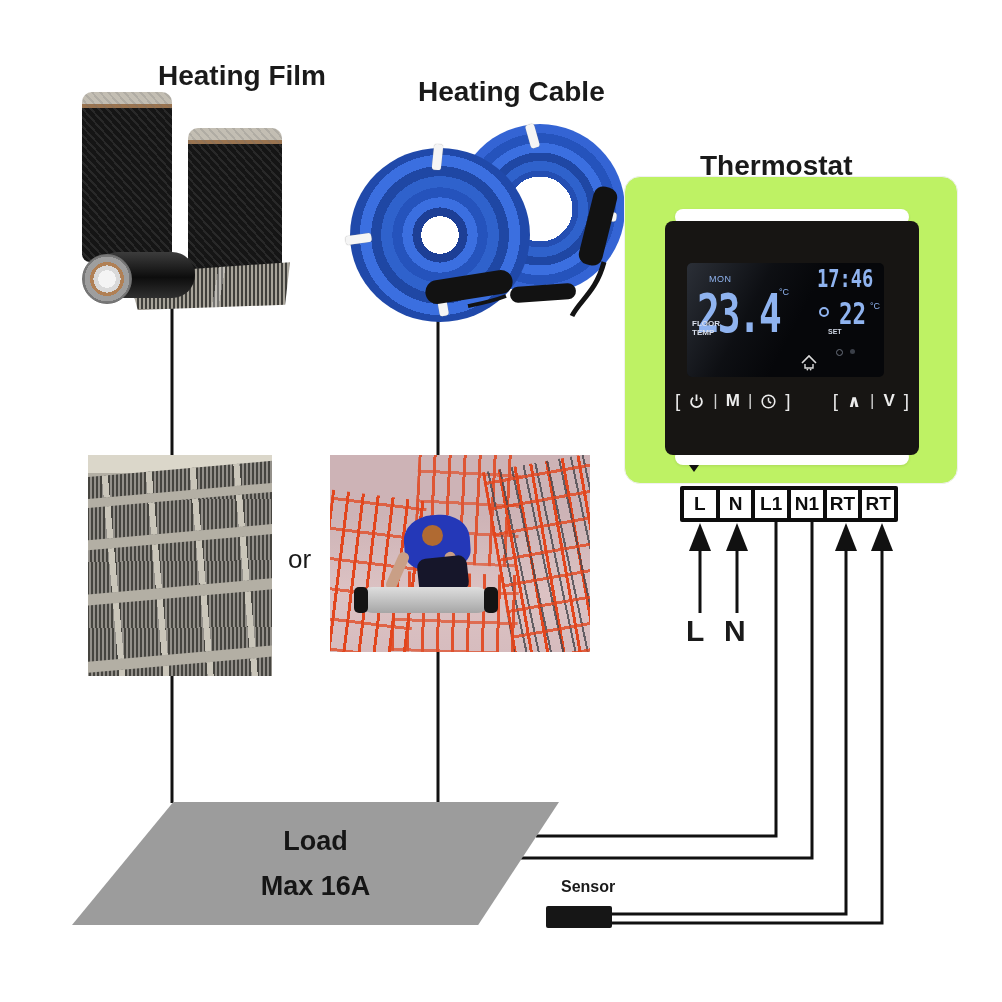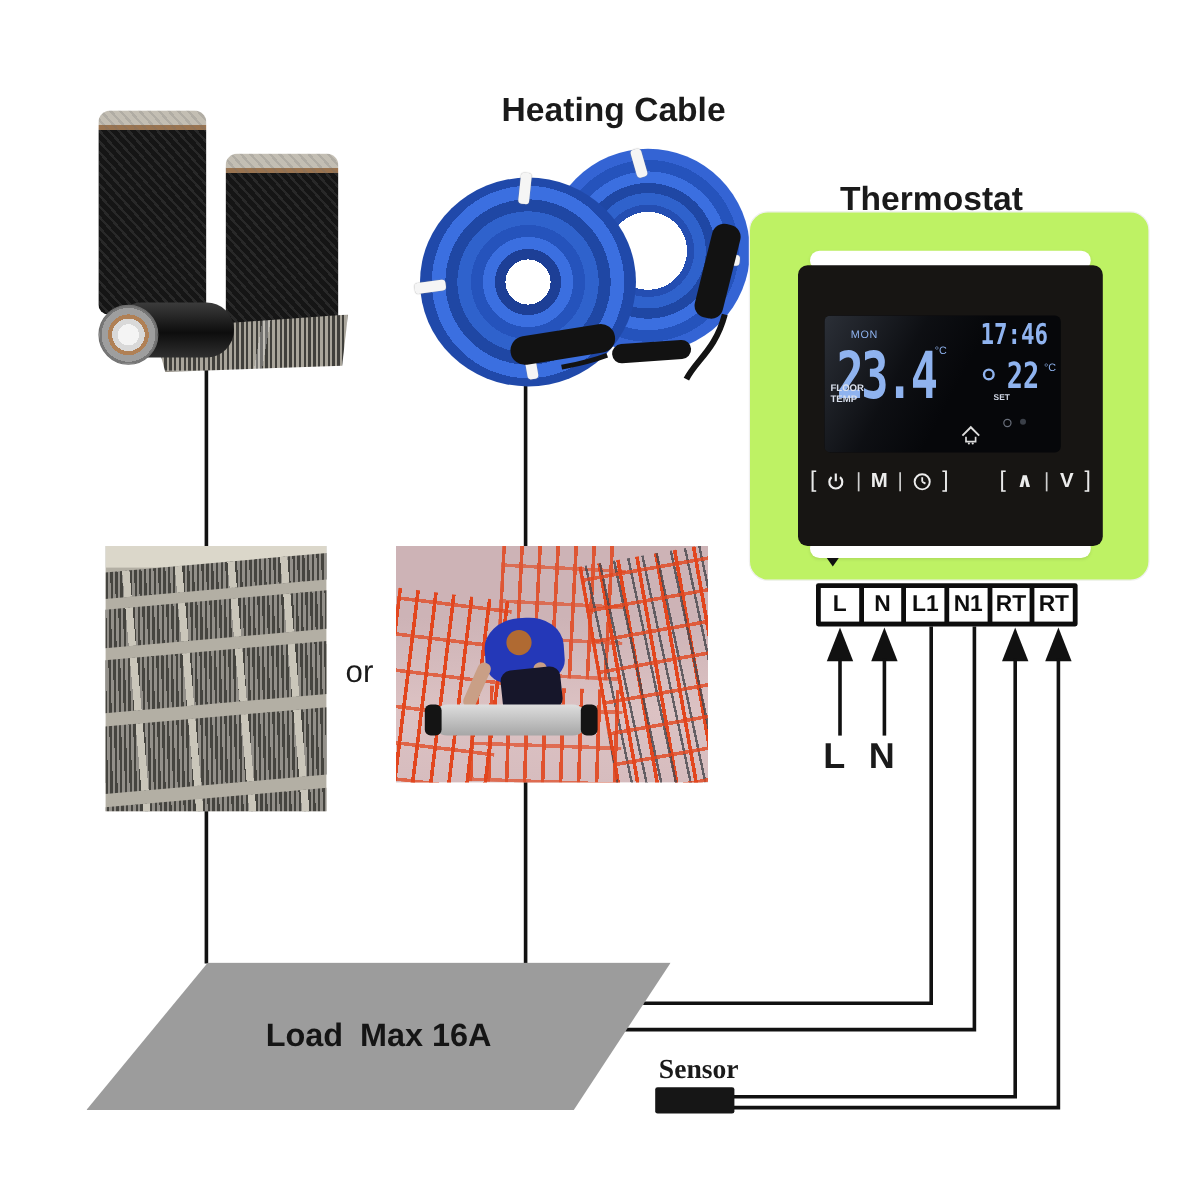--- a/index.html
+++ b/index.html
@@ -66,21 +66,21 @@
 
   
   .term-block{left:680px;top:486px;width:218px;height:36px;background:#0d0d0d;
     display:flex;gap:4px;padding:4px;box-sizing:border-box;z-index:3;border-radius:2px;}
   .term-cell{flex:1;background:#fff;display:flex;align-items:center;justify-content:center;
     font-weight:bold;font-size:19px;color:#0d0d0d;}
 
   
   .load-shape{left:72px;top:802px;width:487px;height:123px;background:var(--load-gray,#9c9c9c);
     clip-path:polygon(20.8% 0%,100% 0%,83.4% 100%,0% 100%);z-index:3;
-    display:flex;flex-direction:row;align-items:center;justify-content:center;gap:14px;}
+    display:flex;flex-direction:column;align-items:center;justify-content:center;gap:14px;}
   .load-shape div{font-weight:bold;font-size:27px;color:#151515;}
 
   
   .sensor-rect{left:546px;top:906px;width:66px;height:22px;background:#161616;border-radius:2px;z-index:3;}
 
   
   .floor-left{left:88px;top:455px;width:184px;height:221px;overflow:hidden;background:#b3afa4;z-index:3;}
   .floor-left .wall{position:absolute;left:0;top:0;width:100%;height:18px;background:#dbd7ca;}
   .fl-rows{position:absolute;left:-14px;top:14px;width:220px;height:240px;transform:rotate(-5deg);}
   .fl-row{background:
@@ -116,20 +116,21 @@
     <polygon points="737,523 726,551 748,551"></polygon>
     <line x1="737" y1="549" x2="737" y2="613"></line>
     <polyline points="776,522 776,836 536,836"></polyline>
     <polyline points="812,522 812,858 521,858"></polyline>
     <polygon points="846,523 835,551 857,551"></polygon>
     <polyline points="846,549 846,914 610,914"></polyline>
     <polygon points="882,523 871,551 893,551"></polygon>
     <polyline points="882,549 882,923 610,923"></polyline>
   </svg>
 
+  <div class="lbl" style="left:158px;top:60px;font-size:28px;">Heating Film</div>
   <div class="lbl" style="left:700px;top:150px;font-size:28px;">Thermostat</div>
   <div class="lbl" style="left:418px;top:76px;font-size:28px;">Heating Cable</div>
 
   <div class="abs film-graphic">
     <div class="film-roll" style="left:4px;top:8px;width:90px;height:170px;"></div>
     <div class="film-roll" style="left:110px;top:44px;width:94px;height:167px;"></div>
     <div class="film-sheet" style="left:50px;top:174px;width:160px;height:50px;"></div>
     <div class="film-horiz" style="left:17px;top:168px;width:100px;height:46px;"></div>
     <div class="film-core" style="left:4px;top:170px;width:48px;height:48px;"></div>
   </div>
@@ -247,16 +248,16 @@
     <div class="roll-gray"></div>
     <div class="roll-cap" style="left:24px;"></div>
     <div class="roll-cap" style="left:154px;"></div>
   </div>
 
   <div class="abs load-shape">
     <div>Load</div>
     <div>Max 16A</div>
   </div>
 
-  <div class="lbl" style="left:549px;top:878px;font-size:23px;font-family:Liberation Serif, serif;">Sensor</div>
+  <div class="lbl" style="left:561px;top:878px;font-size:16px;">Sensor</div>
   <div class="abs sensor-rect"></div>
 
 </div>
 
 </body></html>

